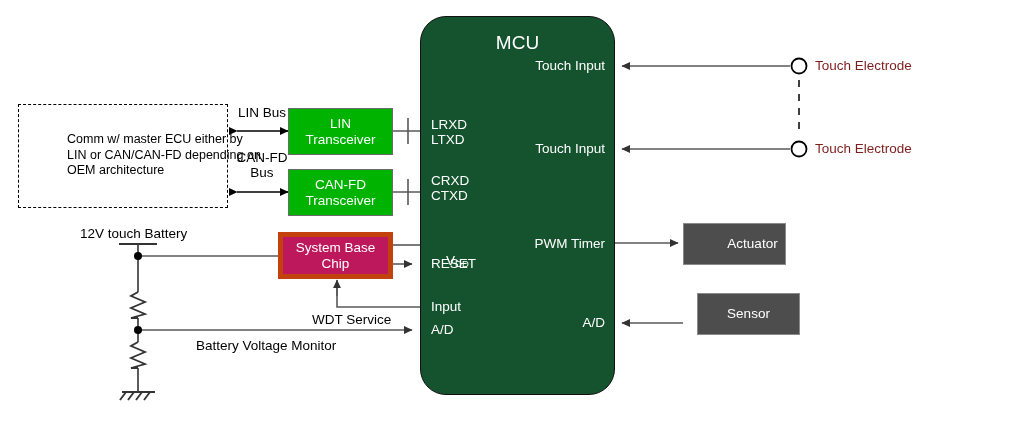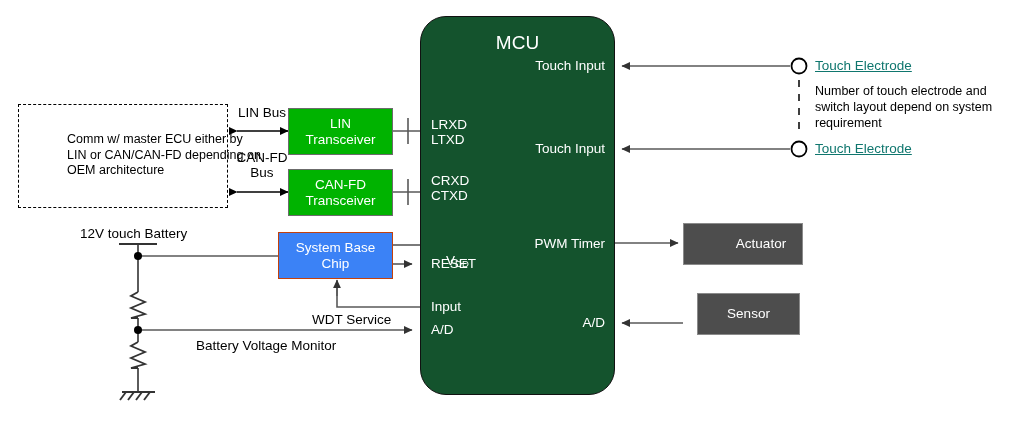--- a/index.html
+++ b/index.html
@@ -47,22 +47,22 @@
     text-align: center;
     color: #ffffff;
     font-size: 13.5px;
     line-height: 16px;
   }
   .block.green {
     background: #00b300;
     border: 1px solid #6b6b6b;
   }
   .block.olive {
-    background: #3b82f6;
-    border: 1px solid #c2410c;
+    background: #be185d;
+    border: 5px solid #c2410c;
   }
   .block.gray {
     background: #4d4d4d;
     border: 1px solid #8a8a8a;
   }
   .mcu {
     position: absolute;
     box-sizing: border-box;
     background: #14532d;
     border: 1.5px solid #111111;
@@ -96,23 +96,22 @@
 
   .dashed-box {
     position: absolute;
     box-sizing: border-box;
     border: 1.4px dashed #000000;
     background: transparent;
   }
   .electrode-label {
     position: absolute;
     font-size: 13.5px;
-    color: #0f766e;
+    color: #7f1d1d;
     white-space: pre;
-    text-decoration: underline;
   }
 </style>
 </head>
 <body>
 
 <div id="canvas">
 
   <svg id="svg-layer" viewBox="0 0 1009 424">
     <defs>
       <marker id="arrR" markerWidth="9" markerHeight="9" refX="8" refY="4.5" orient="auto" markerUnits="userSpaceOnUse">
@@ -266,22 +265,21 @@
   <div class="pin" style="left:431px; top:299px;">Input</div>
   <div class="pin" style="left:431px; top:322px;">A/D</div>
 
   <div class="pin r" style="left:470px; top:58px; width:135px;">Touch Input</div>
   <div class="pin r" style="left:470px; top:141px; width:135px;">Touch Input</div>
   <div class="pin r" style="left:470px; top:236px; width:135px;">PWM Timer</div>
   <div class="pin r" style="left:470px; top:315px; width:135px;">A/D</div>
 
   <div class="electrode-label" style="left:815px; top:58px;">Touch Electrode</div>
   <div class="electrode-label" style="left:815px; top:141px;">Touch Electrode</div>
-  <div class="txt wrap" style="left:815px; top:83px; width:190px; font-size:12.5px; line-height:16px;">Number of touch electrode and switch layout depend on system requirement</div>
-
-  <div class="block gray" style="left:683px; top:223px; width:120px; height:42px;padding-left:36px;">
+
+  <div class="block gray" style="left:683px; top:223px; width:103px; height:42px;padding-left:36px;">
     <span>Actuator</span>
   </div>
   <div class="block gray" style="left:697px; top:293px; width:103px; height:42px;">
     <span>Sensor</span>
   </div>
 
 </div>
 
 </body></html>

